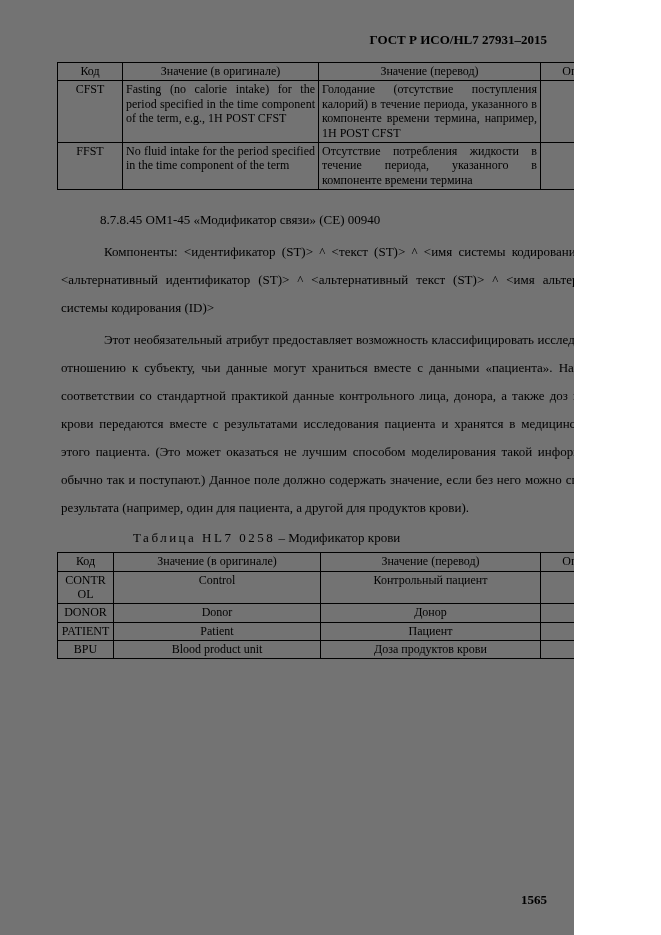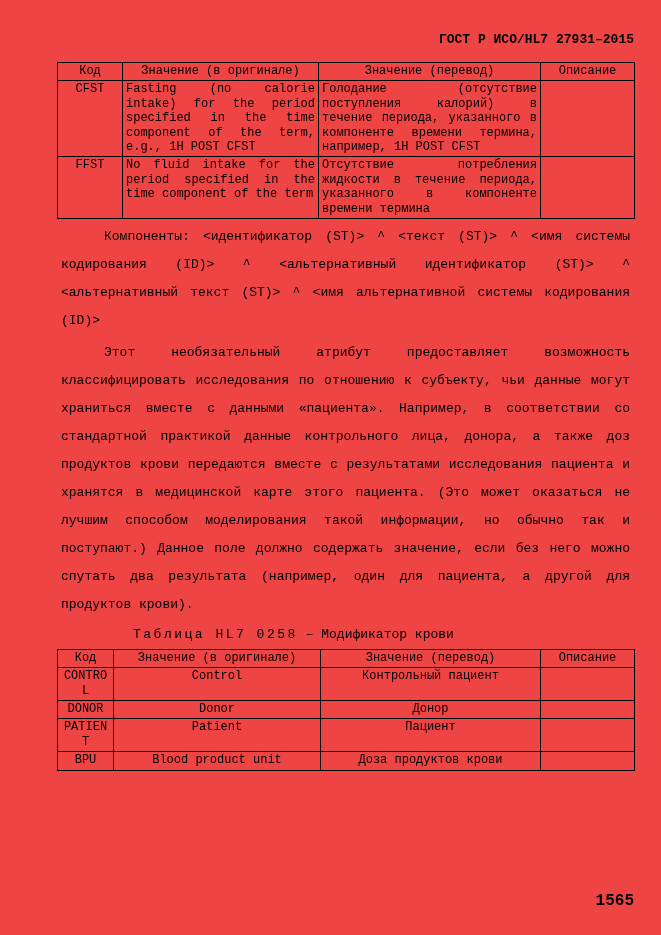--- a/index.html
+++ b/index.html
@@ -1,22 +1,22 @@
 <!DOCTYPE html>
 <html lang="ru"><head>
 <meta charset="utf-8">
 <style>
   * { box-sizing: border-box; }
   html, body { margin: 0; padding: 0; background: #ffffff; }
   .page {
     position: relative;
-    width: 661px;
+    width: 574px;
     height: 935px;
-    background: #ef4444;
-    font-family: Liberation Mono, monospace;
+    background: #737373;
+    font-family: Liberation Serif, serif;
     color: #000000;
     overflow: hidden;
   }
   .doc-header {
     position: absolute;
     top: 32px;
     right: 27px;
     font-size: 13px;
     font-weight: bold;
   }
@@ -59,21 +59,21 @@
     margin: 6px 0 4px 0;
     font-size: 13px;
     line-height: 20px;
     text-indent: 43px;
   }
   .caption-spaced { letter-spacing: 2.5px; margin-left: 33px; }
   .page-number {
     position: absolute;
     right: 27px;
     top: 892px;
-    font-size: 16px;
+    font-size: 13px;
     font-weight: bold;
   }
 </style>
 </head>
 <body>
 
 <div class="page">
 
   <div class="doc-header">ГОСТ Р ИСО/HL7 27931–2015</div>
 
@@ -103,20 +103,21 @@
         </tr>
         <tr>
           <td class="cell-code">FFST</td>
           <td class="cell-just">No fluid intake for the period specified in the time component of the term</td>
           <td class="cell-just">Отсутствие потребления жидкости в течение периода, указанного в компоненте времени термина</td>
           <td></td>
         </tr>
       </tbody>
     </table>
 
+    <p class="heading">8.7.8.45 OM1-45 «Модификатор связи» (CE) 00940</p>
 
     <p class="para">Компоненты: &lt;идентификатор (ST)&gt; ^ &lt;текст (ST)&gt; ^ &lt;имя системы кодирования (ID)&gt; ^ &lt;альтернативный идентификатор (ST)&gt; ^ &lt;альтернативный текст (ST)&gt; ^ &lt;имя альтернативной системы кодирования (ID)&gt;</p>
     <p class="para">Этот необязательный атрибут предоставляет возможность классифицировать исследования по отношению к субъекту, чьи данные могут храниться вместе с данными «пациента». Например, в соответствии со стандартной практикой данные контрольного лица, донора, а также доз продуктов крови передаются вместе с результатами исследования пациента и хранятся в медицинской карте этого пациента. (Это может оказаться не лучшим способом моделирования такой информации, но обычно так и поступают.) Данное поле должно содержать значение, если без него можно спутать два результата (например, один для пациента, а другой для продуктов крови).</p>
 
     <p class="table-caption"><span class="caption-spaced">Таблица HL7 0258</span> <span>– Модификатор крови</span></p>
 
     <table class="data-table">
       <colgroup>
         <col style="width:56px">
           <col style="width:207px">

